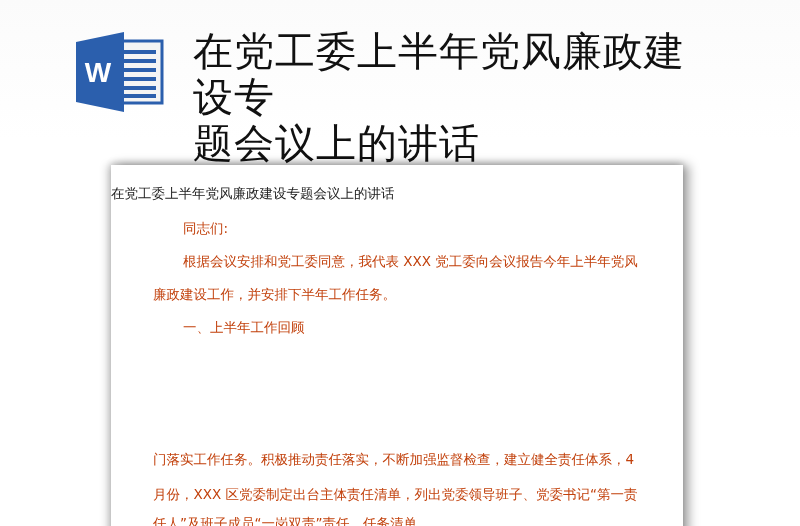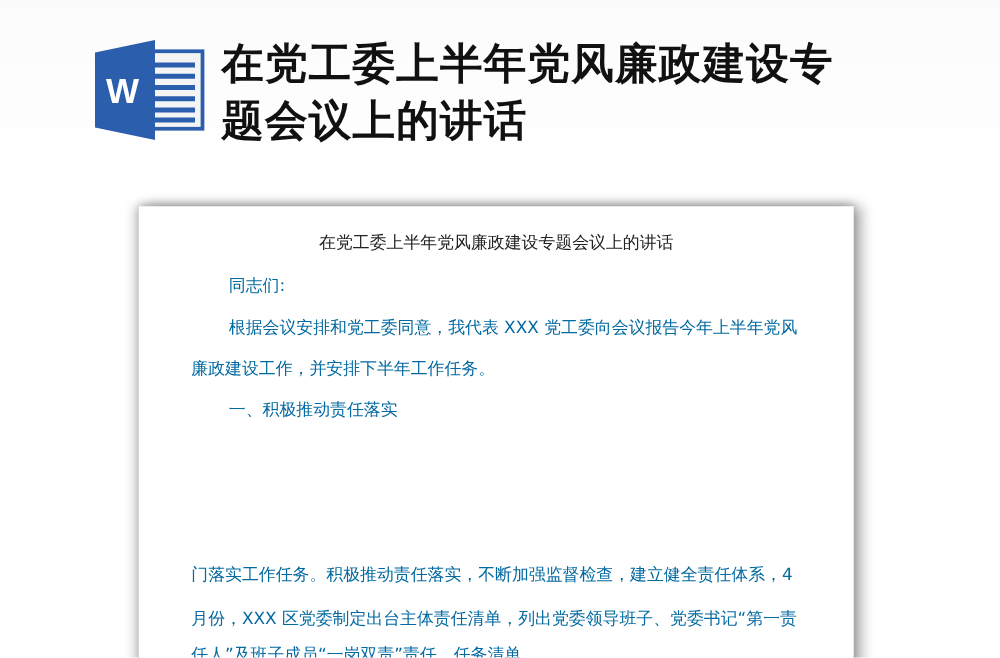--- a/index.html
+++ b/index.html
@@ -10,34 +10,34 @@
       position: relative;
     }
     .header {
       position: absolute; left: 0; top: 0; width: 800px; height: 140px;
       background: linear-gradient(#fbfbfb, #ffffff);
     }
     .word-icon {
       position: absolute; left: 76px; top: 32px; width: 88px; height: 80px;
     }
     .big-title {
-      position: absolute; left: 177px; top: 28px; width: 520px;
-      font-size: 34px; line-height: 46px; color: #111111; font-weight: bold;
+      position: absolute; left: 193px; top: 28px; width: 520px;
+      font-size: 40px; line-height: 46px; color: #111111; font-weight: normal;
       letter-spacing: 1px;
     }
     .page {
       position: absolute; left: 111px; top: 165px; width: 572px; height: 400px;
       background: #ffffff;
       box-shadow: 6px 0 10px rgba(0,0,0,0.35), -4px 0 8px rgba(0,0,0,0.18), 0 -3px 6px rgba(0,0,0,0.12);
     }
     .doc-title {
-      position: absolute; left: 0; top: 20px; width: 572px; text-align: center;
+      position: absolute; left: 0; top: 20px; width: 572px; 
       font-size: 13.5px; color: #222;
     }
-    .line { position: absolute; left: 42px; font-size: 13.5px; color: #0369a1; white-space: nowrap; }
+    .line { position: absolute; left: 42px; font-size: 13.5px; color: #c2410c; white-space: nowrap; }
     .line.indent { left: 72px; }
   </style>
 </head>
 <body>
 
 <div class="header">
   <svg class="word-icon" viewBox="0 0 88 80">
     <rect x="34" y="9" width="52" height="62" fill="#f4f4f4" stroke="#2b5fad" stroke-width="3"></rect>
     <g stroke="#2b5fad" stroke-width="4">
       <line x1="48" y1="20" x2="80" y2="20"></line>
@@ -54,17 +54,17 @@
     <div>在党工委上半年党风廉政建设专</div>
     <div>题会议上的讲话</div>
   </div>
 </div>
 
 <div class="page">
   <div class="doc-title">在党工委上半年党风廉政建设专题会议上的讲话</div>
   <div class="line indent" style="top:55px">同志们:</div>
   <div class="line indent" style="top:88px">根据会议安排和党工委同意，我代表 XXX 党工委向会议报告今年上半年党风</div>
   <div class="line" style="top:121px">廉政建设工作，并安排下半年工作任务。</div>
-  <div class="line indent" style="top:154px">一、积极推动责任落实</div>
+  <div class="line indent" style="top:154px">一、上半年工作回顾</div>
   <div class="line" style="top:286px">门落实工作任务。积极推动责任落实，不断加强监督检查，建立健全责任体系，4</div>
   <div class="line" style="top:321px">月份，XXX 区党委制定出台主体责任清单，列出党委领导班子、党委书记“第一责</div>
   <div class="line" style="top:350px">任人”及班子成员“一岗双责”责任、任务清单。</div>
 </div>
 
 </body></html>

